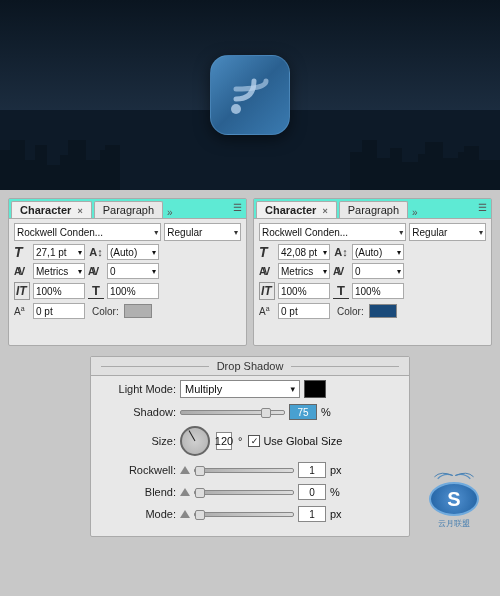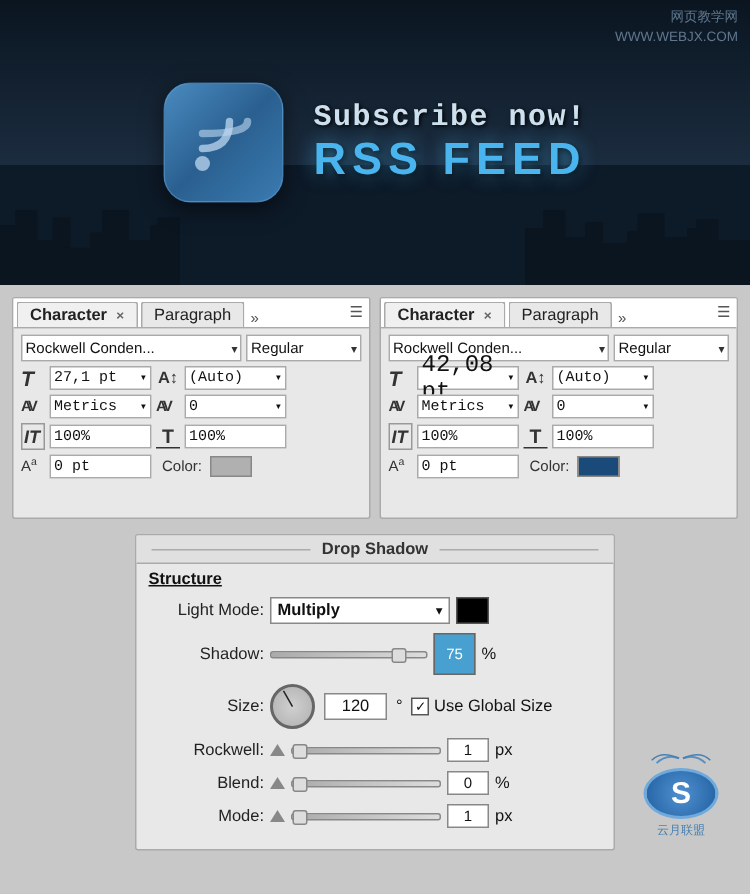--- a/index.html
+++ b/index.html
@@ -95,21 +95,21 @@
     .char-panel {
       flex: 1;
       background: #e8e8e8;
       border: 1px solid #aaa;
       border-radius: 2px;
       font-size: 11px;
       color: #111;
     }
     .panel-tabs {
       display: flex;
-      background: #ffffff;
+      background: #5eead4;
       border-bottom: 1px solid #aaa;
       align-items: flex-end;
       padding: 2px 2px 0 2px;
       position: relative;
     }
     .panel-tab {
       padding: 2px 8px 2px 8px;
       font-size: 11px;
       color: #222;
       cursor: pointer;
@@ -182,25 +182,24 @@
       align-items: center;
       gap: 3px;
       margin-bottom: 3px;
     }
     .metric-input {
       height: 16px;
       background: #fff;
       border: 1px solid #aaa;
       font-size: 10px;
       padding: 0 2px;
-      width: 68px;
+      width: 52px;
       display: flex;
       align-items: center;
       justify-content: space-between;
-      font-family: Liberation Mono, monospace;
     }
     .color-swatch {
       width: 28px;
       height: 14px;
       border: 1px solid #888;
       display: inline-block;
     }
 
     
     .drop-shadow-panel {
@@ -211,21 +210,21 @@
       width: 320px;
       font-size: 11px;
       color: #111;
     }
     .ds-title {
       text-align: center;
       background: #e0e0e0;
       border-bottom: 1px solid #aaa;
       padding: 3px;
       font-size: 11px;
-      font-weight: bold;
+      font-weight: normal;
       color: #333;
       position: relative;
     }
     .ds-title::before {
       content: '';
       position: absolute;
       left: 10px; right: 10px; top: 50%;
       border-top: 1px solid #aaa;
       z-index: 0;
     }
@@ -265,21 +264,21 @@
     }
     .ds-color-swatch {
       width: 22px;
       height: 18px;
       background: #000;
       border: 1px solid #555;
       display: inline-block;
     }
     .ds-pct-input {
       width: 28px;
-      height: 28px;
+      height: 16px;
       background: #48a0d0;
       border: 1px solid #666;
       color: #fff;
       font-size: 10px;
       text-align: center;
       display: flex;
       align-items: center;
       justify-content: center;
     }
     
@@ -404,28 +403,20 @@
             <feColorMatrix type="saturate" values="0" in="noise" result="grayNoise"></feColorMatrix>
             <feBlend in="SourceGraphic" in2="grayNoise" mode="multiply" result="blend"></feBlend>
           </filter>
         </defs>
 
         <circle cx="12" cy="40" r="5" fill="rgba(190,215,240,0.75)"></circle>
         <path d="M 12 30 Q 30 30 30 12" stroke="rgba(190,215,240,0.75)" stroke-width="5" fill="none" stroke-linecap="round"></path>
         <path d="M 12 20 Q 42 20 42 12" stroke="rgba(190,215,240,0.6)" stroke-width="5" fill="none" stroke-linecap="round"></path>
       </svg>
     </div>
-    <div class="banner-text">
-      <span style="font-size:20px;color:#cce0ee;font-weight:bold;letter-spacing:1px;text-shadow:1px 1px 3px #000;font-family:'Courier New',monospace;">Subscribe now!</span>
-      <span style="font-size:30px;color:#4ab4ee;font-weight:bold;letter-spacing:4px;text-shadow:0 0 12px rgba(74,180,238,0.6),1px 1px 4px #000;font-family:Arial,sans-serif;">RSS FEED</span>
-    </div>
-  </div>
-  <div class="watermark">
-    <div>网页教学网</div>
-    <div>WWW.WEBJX.COM</div>
   </div>
 </div>
 
 <div class="bottom-area">
 
   <div class="panels-row">
 
     <div class="char-panel">
       <div class="panel-tabs">
         <div class="panel-tab active">
@@ -520,21 +511,21 @@
           </div>
           <div class="style-select">
             <span style="font-size:10px;">Regular</span>
             <span class="dropdown-arrow">▾</span>
           </div>
         </div>
 
         <div class="metric-row">
           <span style="font-size:14px;font-style:italic;font-weight:bold;color:#333;width:16px;">T</span>
           <div class="metric-input">
-            <span style="font-size:16px;">42,08 pt</span>
+            <span style="font-size:10px;">42,08 pt</span>
             <span style="font-size:8px;">▾</span>
           </div>
           <span style="font-size:11px;color:#333;width:16px;text-align:center;font-weight:bold;">A↕</span>
           <div class="metric-input">
             <span style="font-size:10px;">(Auto)</span>
             <span style="font-size:8px;">▾</span>
           </div>
         </div>
 
         <div class="metric-row">
@@ -572,28 +563,27 @@
       </div>
     </div>
 
   </div>
 
   <div class="drop-shadow-wrapper">
     <div class="drop-shadow-panel">
       <div class="ds-title">
         <span>Drop Shadow</span>
       </div>
-      <div class="ds-section-title">Structure</div>
       <div class="ds-body">
 
         <div class="ds-row">
           <span class="ds-label">Light Mode:</span>
           <div style="display:flex;align-items:center;gap:4px;">
             <div class="ds-input-text" style="display:flex;align-items:center;justify-content:space-between;padding:0 4px;width:120px;">
-              <span style="font-size:11px;font-weight:bold;">Multiply</span>
+              <span style="font-size:11px;">Multiply</span>
               <span style="font-size:9px;">▾</span>
             </div>
             <span class="ds-color-swatch"></span>
           </div>
         </div>
 
         <div class="ds-row">
           <span class="ds-label">Shadow:</span>
           <div style="display:flex;align-items:center;gap:4px;">
             <div class="slider-bar" style="width:105px;">
@@ -605,21 +595,21 @@
             <span style="font-size:11px;">%</span>
           </div>
         </div>
 
         <div class="ds-row">
           <span class="ds-label">Size:</span>
           <div style="display:flex;align-items:center;gap:6px;">
             <div class="angle-dial">
               <div class="angle-line"></div>
             </div>
-            <div class="ds-small-input" style="width:42px;height:18px;background:#fff;border:1px solid #888;font-size:11px;display:flex;align-items:center;justify-content:center;">
+            <div class="ds-small-input" style="width:16px;height:18px;background:#fff;border:1px solid #888;font-size:11px;display:flex;align-items:center;justify-content:center;">
               <span>120</span>
             </div>
             <span style="font-size:11px;">°</span>
             <div style="display:flex;align-items:center;gap:3px;">
               <div class="ds-checkbox">✓</div>
               <span style="font-size:11px;">Use Global Size</span>
             </div>
           </div>
         </div>
 

